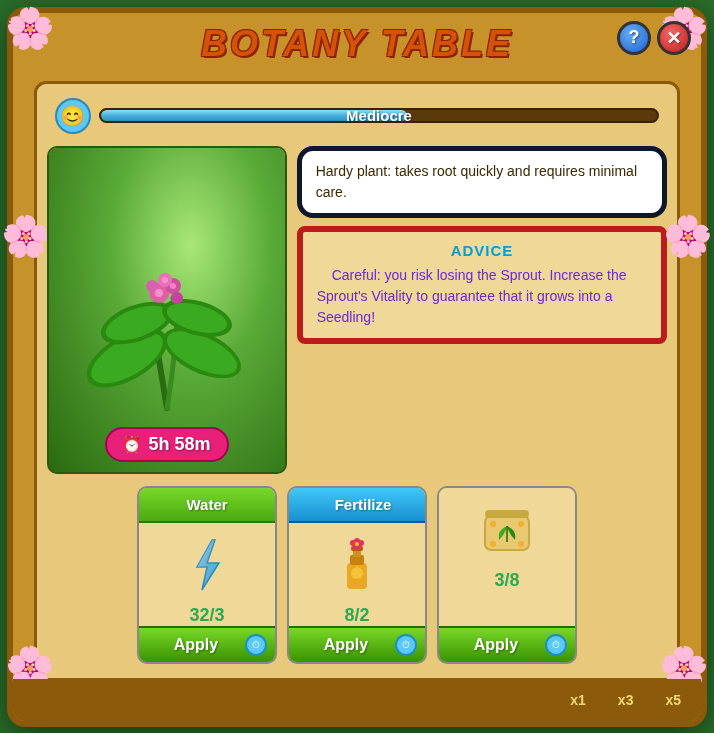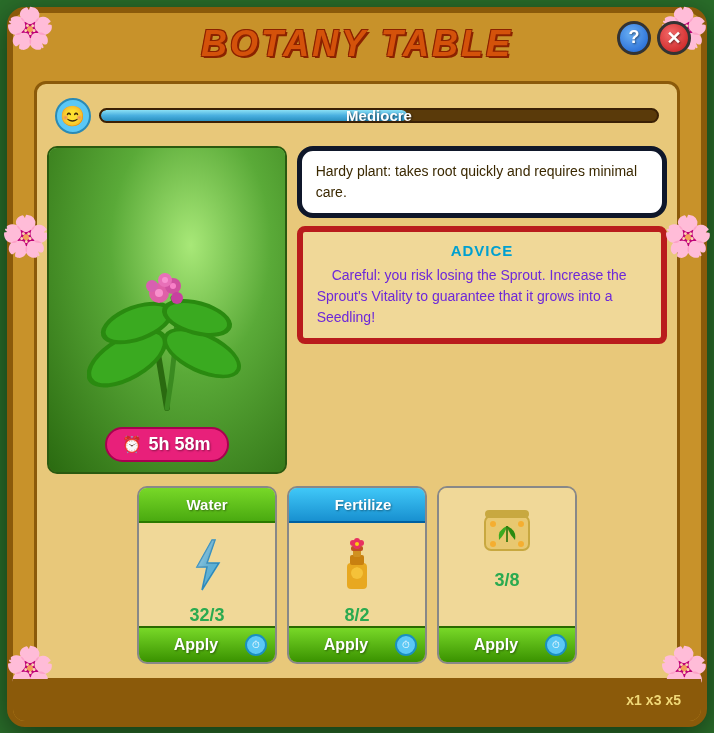--- a/index.html
+++ b/index.html
@@ -350,21 +350,21 @@
       position: absolute;
       bottom: 0;
       left: 0; right: 0;
       height: 42px;
       background: #8b5a0a;
       border-radius: 0 0 12px 12px;
       display: flex;
       align-items: center;
       justify-content: flex-end;
       padding: 0 20px;
-      gap: 4px;
+      gap: 32px;
     }
     .bottom-item {
       color: #f0d878;
       font-weight: 700;
       font-size: 14px;
       display: flex;
       align-items: center;
       gap: 4px;
     }
   </style>

